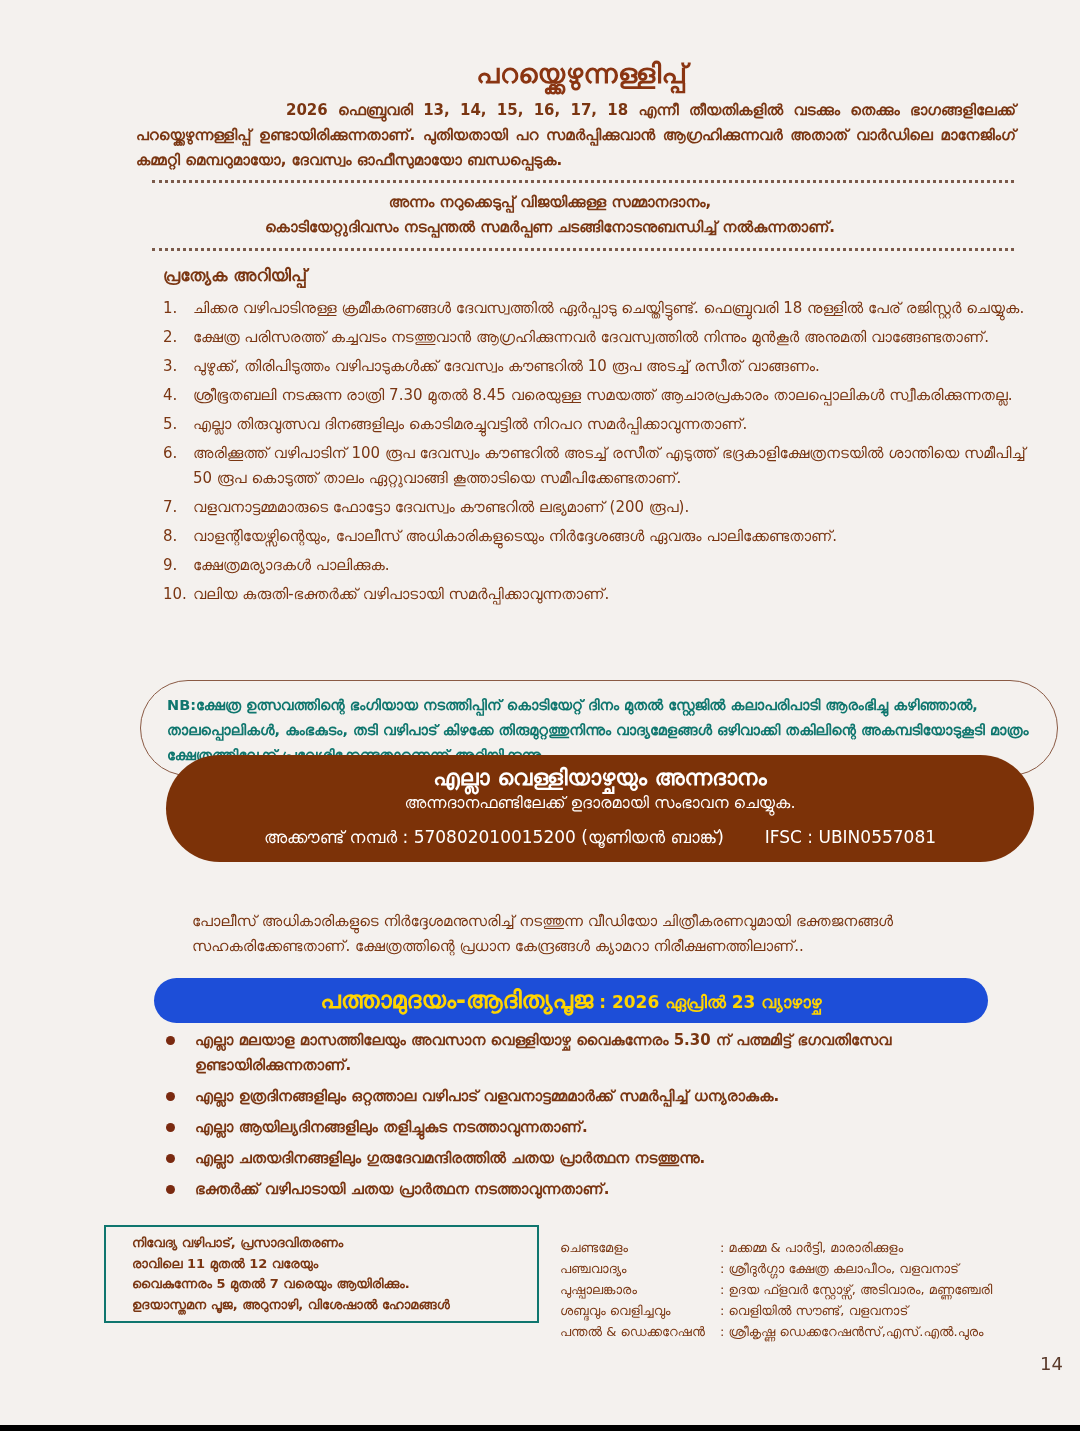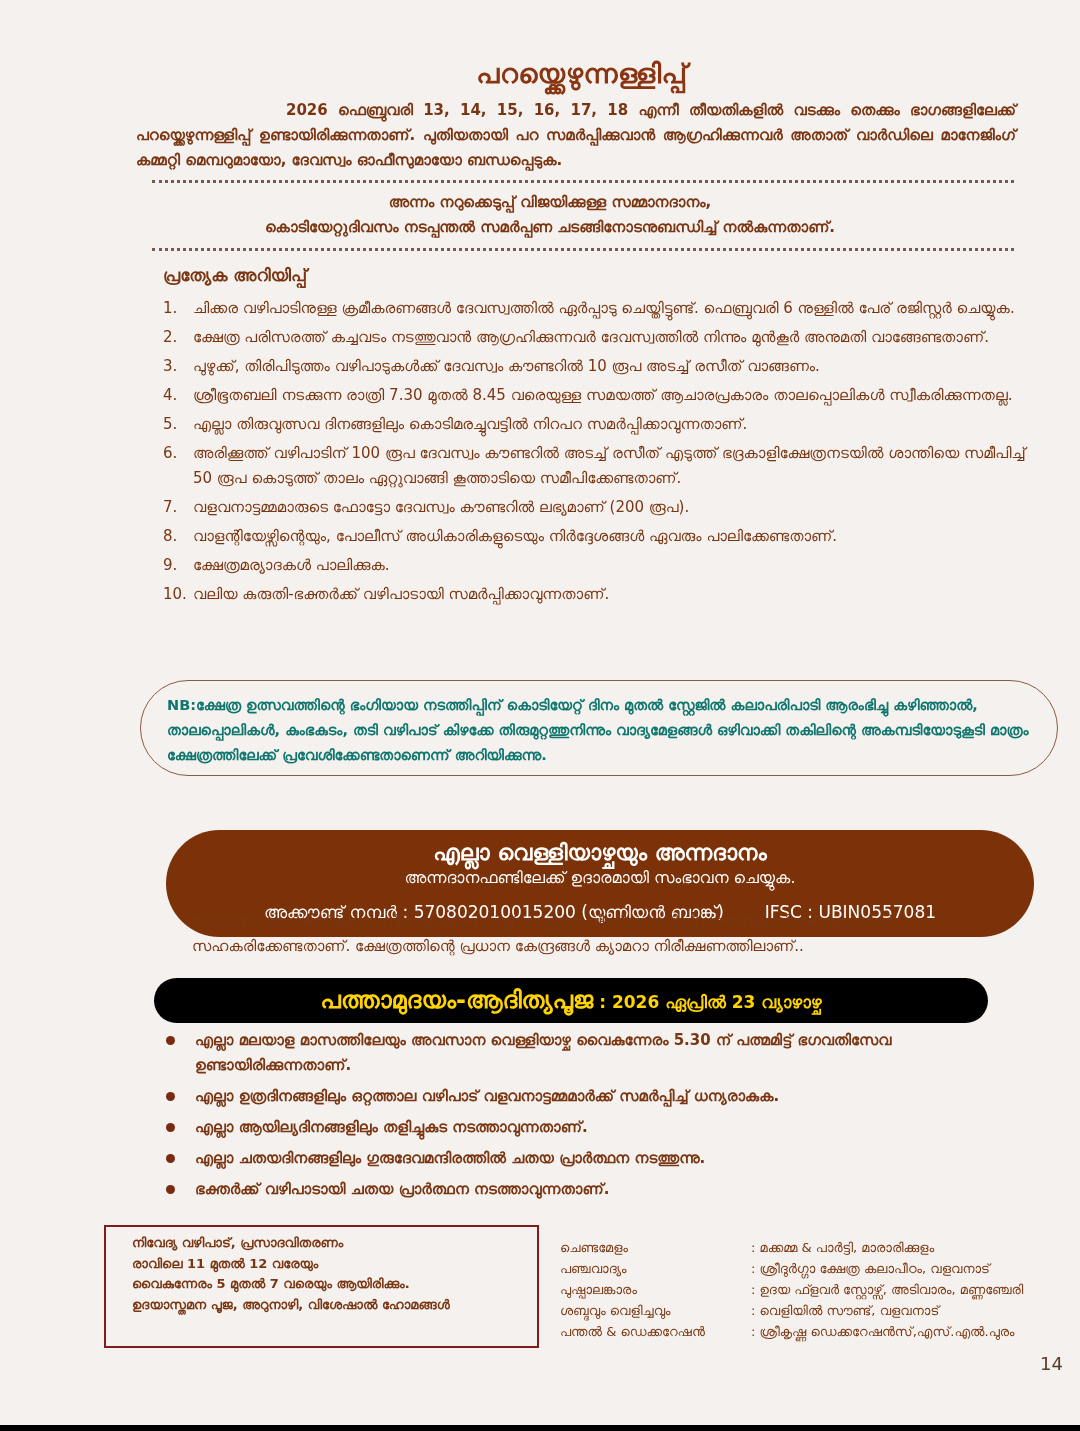--- a/index.html
+++ b/index.html
@@ -46,64 +46,64 @@
 
   .nb-box {
     position:absolute; left:98px; top:680px; width:918px; height:96px;
     border:1.5px solid #8a5a44; border-radius:48px; box-sizing:border-box;
     padding:12px 28px 0 26px;
     font-size:14.5px; font-weight:bold; line-height:25px; color:#0f766e;
   }
   .nb-box .nb-label { font-weight:bold; }
 
   .annadanam {
-    position:absolute; left:124px; top:830px; width:868px; height:107px;
+    position:absolute; left:124px; top:755px; width:868px; height:107px;
     background:#7c3208; border-radius:54px; color:#ffffff; text-align:center;
   }
   .annadanam .h1 { position:absolute; top:10px; width:100%; font-size:22px; font-weight:bold; }
   .annadanam .h2 { position:absolute; top:38px; width:100%; font-size:16px; font-weight:normal; }
   .annadanam .acc { position:absolute; top:72px; width:100%; font-size:17px; }
   .annadanam .acc .gap { display:inline-block; width:30px; }
 
   .police {
     position:absolute; left:150px; top:909px; width:850px;
     font-size:15px; line-height:25px; color:#7a3612;
   }
 
   .pathamudayam {
     position:absolute; left:112px; top:978px; width:834px; height:45px;
-    background:#000000; border-radius:23px;
+    background:#1d4ed8; border-radius:23px;
     text-align:center; color:#ffd400; font-weight:bold;
   }
   .pathamudayam .big { font-size:24px; line-height:45px; }
   .pathamudayam .small { font-size:17px; line-height:45px; }
 
   .bullets {
     position:absolute; left:124px; top:1028px; width:800px;
     margin:0; padding:0; list-style:none;
     font-size:15px; font-weight:bold; line-height:25px; color:#7a3612;
   }
   .bullets li { display:flex; margin-bottom:6px; }
   .bullets .dot {
     width:9px; height:9px; border-radius:50%; background:#7a2a10;
     margin-top:8px; margin-right:20px; flex-shrink:0;
   }
 
   .nivedyam {
-    position:absolute; left:62px; top:1225px; width:435px; height:123px;
-    border:2px solid #7f1d1d; box-sizing:border-box;
+    position:absolute; left:62px; top:1225px; width:435px; height:98px;
+    border:2px solid #0f766e; box-sizing:border-box;
     padding:6px 0 0 26px;
     font-size:13px; font-weight:bold; line-height:20.5px; color:#7a3612;
   }
 
   .credits {
     position:absolute; left:518px; top:1237px; width:500px;
     font-size:13px; line-height:21px; color:#7a3612;
   }
-  .credits .row { display:flex;gap:31px; }
+  .credits .row { display:flex; }
   .credits .k { width:160px; flex-shrink:0; }
   .credits .v { flex:1; }
 
   .page-num {
     position:absolute; left:998px; top:1353px;
     font-size:18px; color:#5a3a2a;
   }
 </style>
 </head>
 <body>
@@ -125,21 +125,21 @@
     <div>കൊടിയേറ്റുദിവസം നടപ്പന്തൽ സമർപ്പണ ചടങ്ങിനോടനുബന്ധിച്ച് നൽകുന്നതാണ്.</div>
   </div>
 
   <div class="dots" style="top:248px;"></div>
 
   <div class="special-heading">പ്രത്യേക അറിയിപ്പ്</div>
 
   <ol class="rules">
     <li>
         <span class="num">1.</span>
-        <span class="txt">ചിക്കര വഴിപാടിനുള്ള ക്രമീകരണങ്ങൾ ദേവസ്വത്തിൽ ഏർപ്പാടു ചെയ്തിട്ടുണ്ട്. ഫെബ്രുവരി 6 നുള്ളിൽ പേര് രജിസ്റ്റർ ചെയ്യുക.</span>
+        <span class="txt">ചിക്കര വഴിപാടിനുള്ള ക്രമീകരണങ്ങൾ ദേവസ്വത്തിൽ ഏർപ്പാടു ചെയ്തിട്ടുണ്ട്. ഫെബ്രുവരി 18 നുള്ളിൽ പേര് രജിസ്റ്റർ ചെയ്യുക.</span>
       </li>
     <li>
         <span class="num">2.</span>
         <span class="txt">ക്ഷേത്ര പരിസരത്ത് കച്ചവടം നടത്തുവാൻ ആഗ്രഹിക്കുന്നവർ ദേവസ്വത്തിൽ നിന്നും മുൻകൂർ അനുമതി വാങ്ങേണ്ടതാണ്.</span>
       </li>
     <li>
         <span class="num">3.</span>
         <span class="txt">പുഴുക്ക്, തിരിപിടുത്തം വഴിപാടുകൾക്ക് ദേവസ്വം കൗണ്ടറിൽ 10 രൂപ അടച്ച് രസീത് വാങ്ങണം.</span>
       </li>
     <li>

